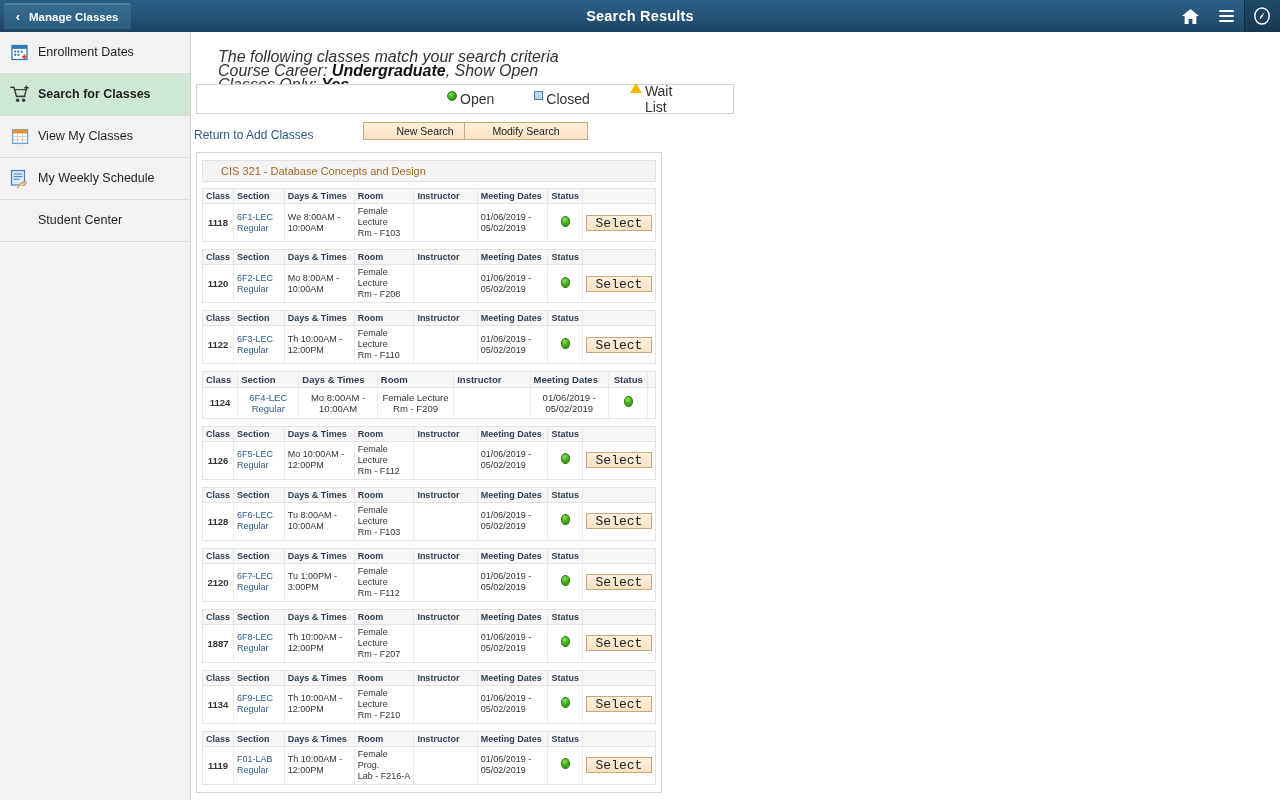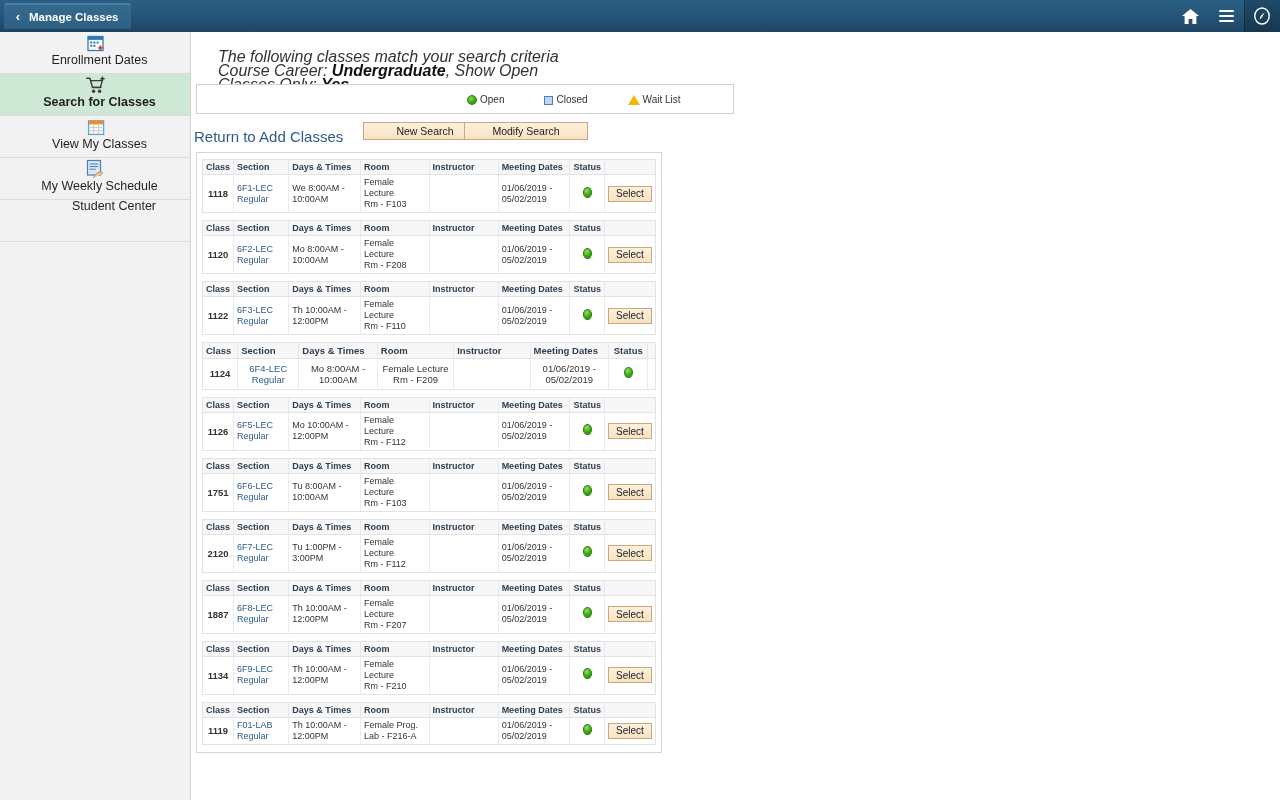--- a/index.html
+++ b/index.html
@@ -67,21 +67,20 @@
     background: #f2f2f2;
     border-right: 1px solid #d3d3d3;
   }
   .side-item {
     height: 42px;
     display: flex; align-items: center;
     padding-left: 9px;
     border-bottom: 1px solid #dcdcdc;
     font-size: 12.5px;
     color: #1f1f1f;
-    flex-direction: column;
   }
   .side-item.selected {
     background: #cfe8d5;
     font-weight: bold;
   }
   .side-item .ico {
     width: 22px; height: 22px; margin-right: 7px;
     flex: 0 0 22px;
     display: flex; align-items: center; justify-content: center;
   }
@@ -105,22 +104,22 @@
 
   .legend {
     position: absolute; left: 5px; top: 52px;
     width: 538px; height: 30px;
     border: 1px solid #d0d0d0;
     background: #ffffff;
     display: flex; align-items: center;
   }
   .legend-pad { width: 270px; }
   .legend-item {
-    display: flex; align-items: flex-end;
-    font-size: 10px; color: #333;
+    display: flex; align-items: flex-start;
+    font-size: 14px; color: #333;
     margin-right: 40px;
   }
   .lg-open {
     width: 10px; height: 10px; border-radius: 50%;
     background: radial-gradient(circle at 35% 30%, #7ed957 0%, #39a713 55%, #2a8a0c 100%);
     border: 1px solid #2f7d0d;
     margin-right: 3px;
   }
   .lg-closed {
     width: 9px; height: 9px;
@@ -130,21 +129,21 @@
   }
   .lg-wait {
     width: 0; height: 0; margin-right: 3px;
     border-left: 6px solid transparent;
     border-right: 6px solid transparent;
     border-bottom: 10px solid #f2b705;
   }
 
   .returnlink {
     position: absolute; left: 3px; top: 96px;
-    font-size: 15px; color: #2b5c8a;
+    font-size: 12px; color: #2b5c8a;
     text-decoration: none;
   }
   .btn {
     position: absolute; top: 90px;
     height: 18px; width: 124px;
     background: linear-gradient(to bottom,#fdf0dc 0%, #f7e2c3 100%);
     border: 1px solid #c8a97b;
     font-size: 10.5px; color: #222;
     font-family: "Liberation Sans", sans-serif;
     cursor: pointer;
@@ -218,45 +217,46 @@
   td.c-class { color: #333; font-size: 9.5px; font-weight: bold; }
   td.c-sect a { color: #2b5c8a; text-decoration: none; }
 
   .dot-open {
     display: inline-block; width: 9px; height: 11px;
     border-radius: 50%;
     background: radial-gradient(circle at 36% 28%, #8ee264 0%, #3da814 55%, #2c8a0b 100%);
     border: 1px solid #2f7d0d;
   }
   .sel-btn {
-    width: 44px; height: 16px;
+    width: 66px; height: 16px;
     background: linear-gradient(to bottom,#fdf0dc 0%, #f7e2c3 100%);
     border: 1px solid #c8a97b;
-    font-size: 10px; color: #222;
-    font-family: Liberation Sans, sans-serif;
+    font-size: 13px; color: #222;
+    font-family: Liberation Mono, monospace;
     cursor: pointer;
     padding: 0;
   }
 
   
   .sect.focus td { text-align: center; font-size: 9.5px; height: 30px; }
   .sect.focus td.c-sect { text-align: center; }
   .sect.focus th { text-align: center; font-size: 9.5px; }
   .sect.focus th.c-class, .sect.focus th.c-sect,
   .sect.focus th.c-days, .sect.focus th.c-room,
   .sect.focus th.c-instr, .sect.focus th.c-dates { text-align: left; }
 </style>
 </head>
 <body>
 
 <div class="topbar">
   <div class="back-chip">
     <span class="chev">‹</span>
     <span>Manage Classes</span>
   </div>
+  <div class="topbar-title">Search Results</div>
   <div class="topbar-right">
     <div class="tb-icon">
       <svg width="17" height="15" viewBox="0 0 17 15" aria-hidden="true">
         <path d="M8.5 0 L17 7 L14.4 7 L14.4 15 L10.4 15 L10.4 10 L6.6 10 L6.6 15 L2.6 15 L2.6 7 L0 7 Z" fill="#ffffff"></path>
       </svg>
     </div>
     <div class="tb-icon">
       <span class="hamburger">
           <i></i>
           <i></i>
@@ -366,20 +366,21 @@
       <span class="lg-wait"></span>
       <span>Wait List</span>
     </div>
   </div>
 
   <a class="returnlink" href="#">Return to Add Classes</a>
   <button class="btn btn-new">New Search</button>
   <button class="btn btn-mod">Modify Search</button>
 
   <div class="results">
+    <div class="course-box">CIS 321 - Database Concepts and Design</div>
     <div class="sect-list" id="section-list">
         <div class="sect">
           <table>
             <tbody>
               <tr>
                 <th class="c-class">Class</th>
                 <th class="c-sect">Section</th>
                 <th class="c-days">Days &amp; Times</th>
                 <th class="c-room">Room</th>
                 <th class="c-instr">Instructor</th>
@@ -511,21 +512,21 @@
                 <th class="c-class">Class</th>
                 <th class="c-sect">Section</th>
                 <th class="c-days">Days &amp; Times</th>
                 <th class="c-room">Room</th>
                 <th class="c-instr">Instructor</th>
                 <th class="c-dates">Meeting Dates</th>
                 <th class="c-status">Status</th>
                 <th class="c-act"></th>
               </tr>
               <tr>
-                <td class="c-class">1751</td>
+                <td class="c-class">1128</td>
                 <td class="c-sect"><a href="#">6F6-LEC</a><br><a href="#">Regular</a></td>
                 <td class="c-days">Tu 8:00AM -<br>10:00AM</td>
                 <td class="c-room">Female Lecture<br>Rm - F103</td>
                 <td class="c-instr"></td>
                 <td class="c-dates">01/06/2019 -<br>05/02/2019</td>
                 <td class="c-status"><span class="dot-open"></span></td>
                 <td class="c-act"><button class="sel-btn">Select</button></td>
               </tr>
             </tbody>
           </table>

